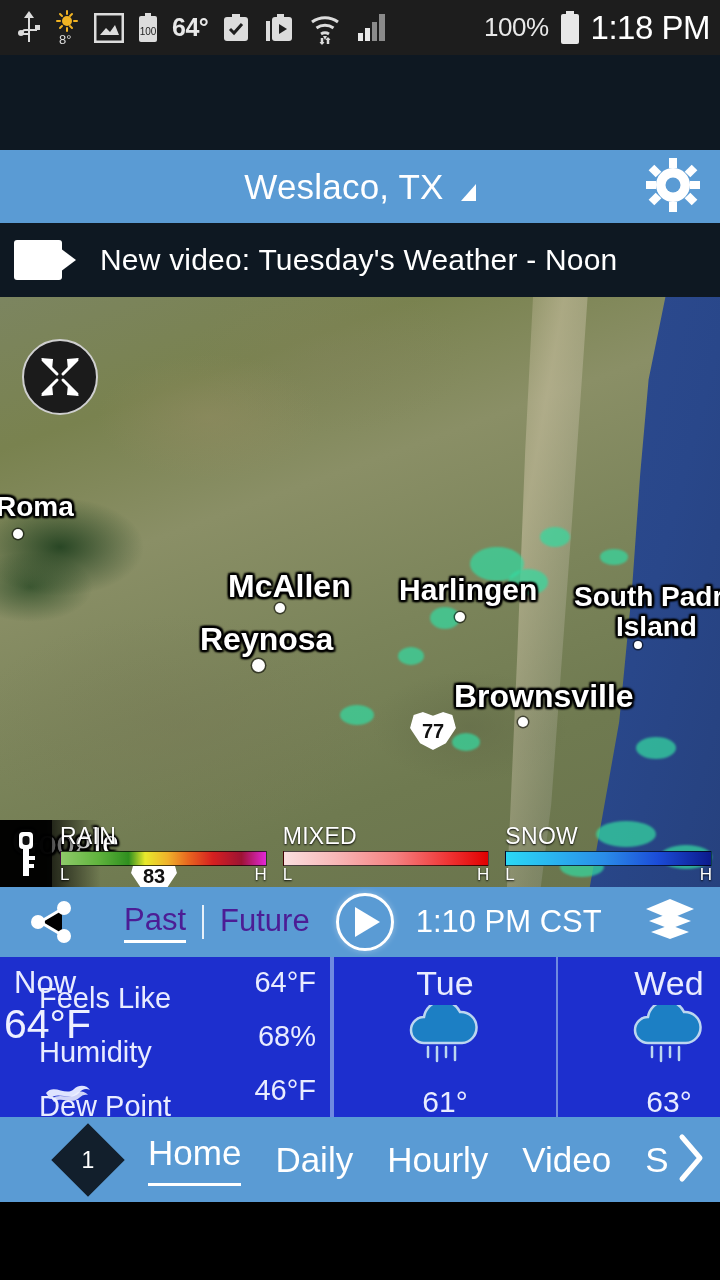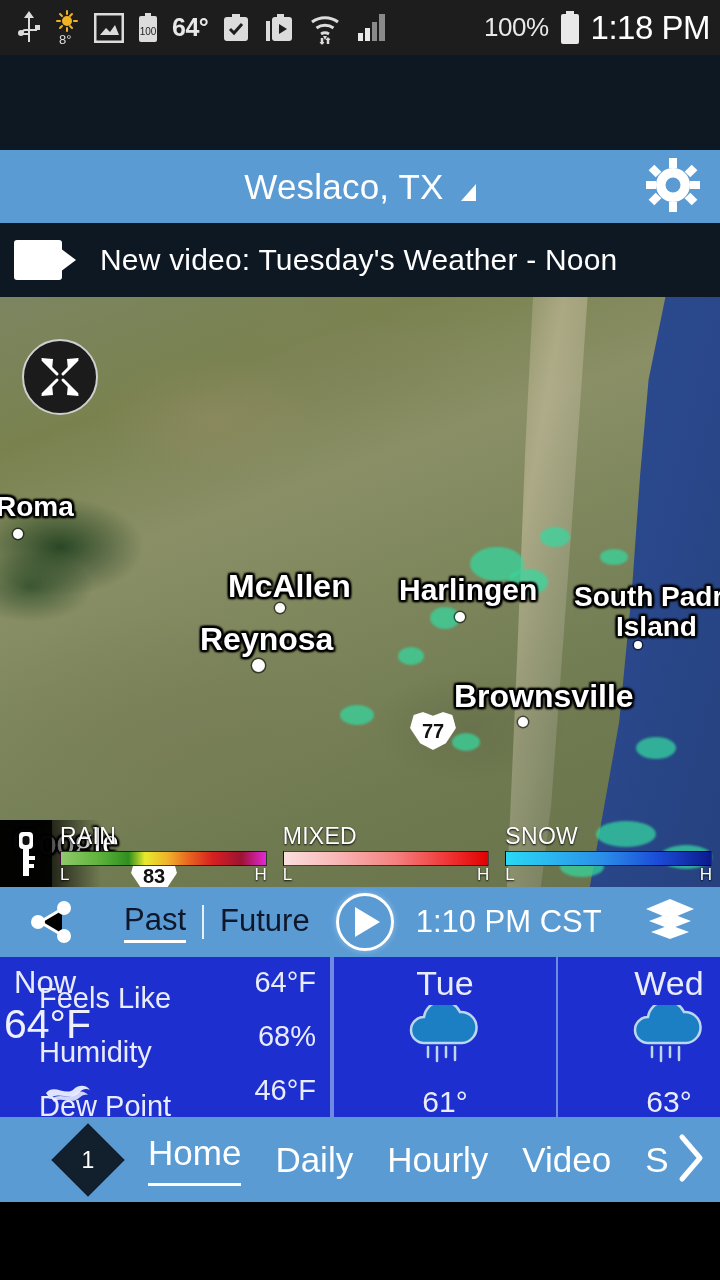--- a/index.html
+++ b/index.html
@@ -153,21 +153,21 @@
   .bar-mixed { background:linear-gradient(90deg,#fbdede 0%,#f8b8b8 25%,#f58080 55%,#ef3030 82%,#e00000 100%); }
   .bar-snow { background:linear-gradient(90deg,#2ad8f5 0%,#2ab6f0 22%,#2a8ce8 48%,#1b4cd8 74%,#0b1a8c 100%); }
 
   
   #controls {
     height:70px; background:#5a9bd4; display:flex; align-items:center;
     position:relative; color:#fff;
   }
   #sharebtn { margin-left:22px; width:58px; display:flex; align-items:center; justify-content:center; }
   #pastfuture { display:flex; align-items:center; gap:16px; margin-left:44px; }
-  .pf { font-size:31px; color:#0f172a; padding-bottom:2px; }
+  .pf { font-size:31px; color:#4c1d95; padding-bottom:2px; }
   .pf.active { border-bottom:3px solid #fff; }
   .pfsep { width:2px; height:34px; background:#fff; opacity:.85; }
   #playbtn {
     margin-left:26px; width:58px; height:58px; border-radius:50%;
     border:3px solid #fff; display:flex; align-items:center; justify-content:center;
     box-shadow:0 0 6px rgba(255,255,255,.35);
   }
   #playtri {
     width:0; height:0; border-top:15px solid transparent; border-bottom:15px solid transparent;
     border-left:25px solid #fff; margin-left:6px;

